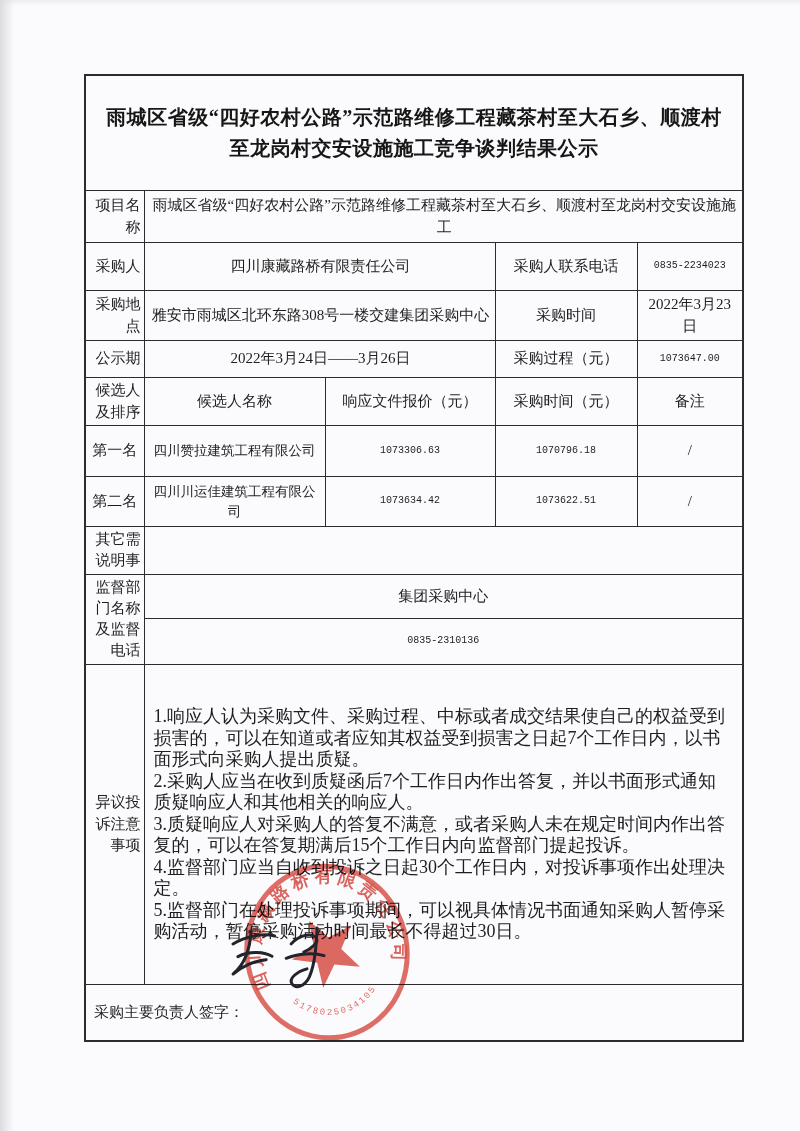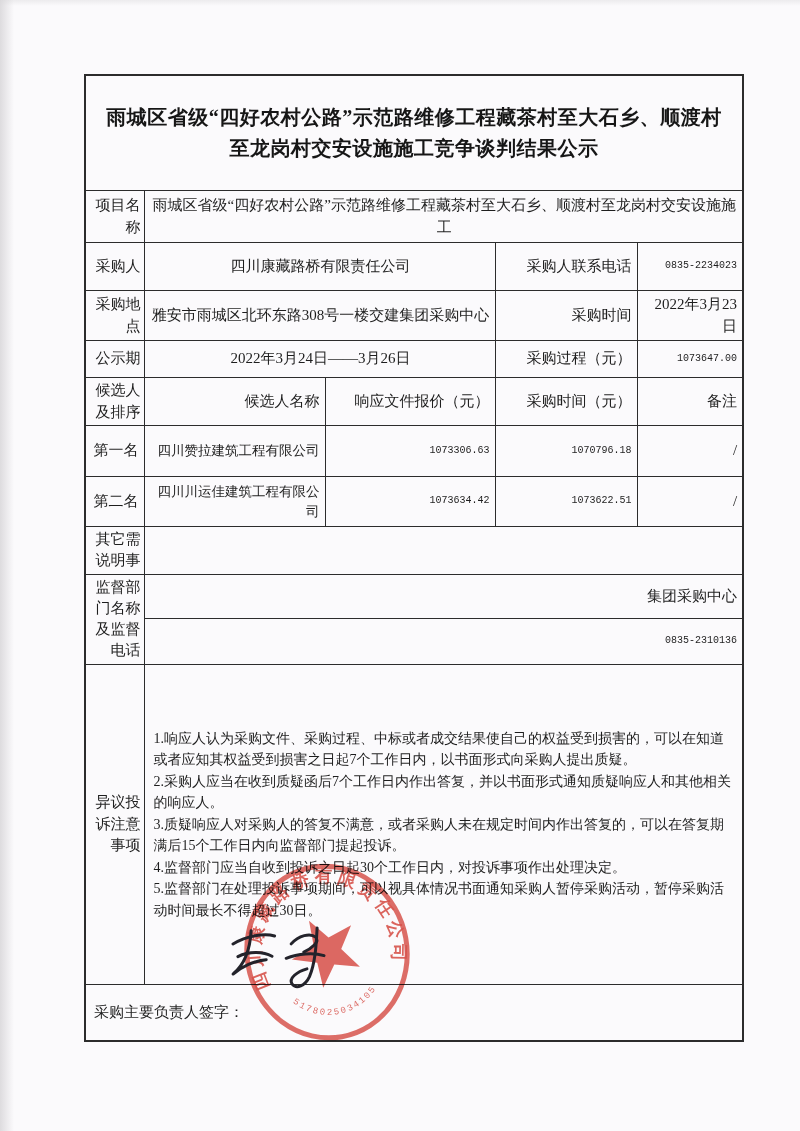--- a/index.html
+++ b/index.html
@@ -30,38 +30,38 @@
     padding:2px 5px;
     vertical-align:middle;
     word-break:break-all;
     overflow:hidden;
   }
   td.title-cell{height:114px;text-align:center;padding:0 16px;}
   .doc-title{
     font-size:20px;font-weight:bold;line-height:31px;letter-spacing:.5px;color:#161616;
   }
   td.lbl{text-align:right;padding:2px 3px 2px 5px;}
-  td.c{text-align:right;}
+  td.c{text-align:center;}
   td.lft{text-align:center;padding-left:7px;}
   .num{font-family:"Liberation Mono", monospace;font-size:10px;letter-spacing:0;}
   .name-sm{font-size:13.5px;}
   
   tr.r2 td{height:47px;}
   tr.r3 td{height:43px;}
   tr.r4 td{height:45px;}
   tr.r5 td{height:32px;}
   tr.r6 td{height:43px;}
   tr.r7 td{height:46px;}
   tr.r8 td{height:45px;}
   tr.r9 td{height:34px;margin-top:14px;}
   tr.r10 td{height:35px;}
   tr.r11 td{height:36px;margin-left:12px;}
   tr.r12 td{height:303px;}
   tr.r13 td{height:51px;}
-  td.obj-cell{padding:8px 9px;font-size:14px;}
+  td.obj-cell{padding:8px 9px;font-size:18px;}
   .obj-line{line-height:21.5px;text-align:left;}
   td.sig-cell{text-align:left;padding-left:8px;font-size:15px;}
   
   .stamp-svg{position:absolute;left:232px;top:857px;mix-blend-mode:multiply;opacity:.92;}
   .sig-svg{position:absolute;left:220px;top:906px;}
 </style>
 </head>
 <body>
 
 <div class="edge-top"></div>

